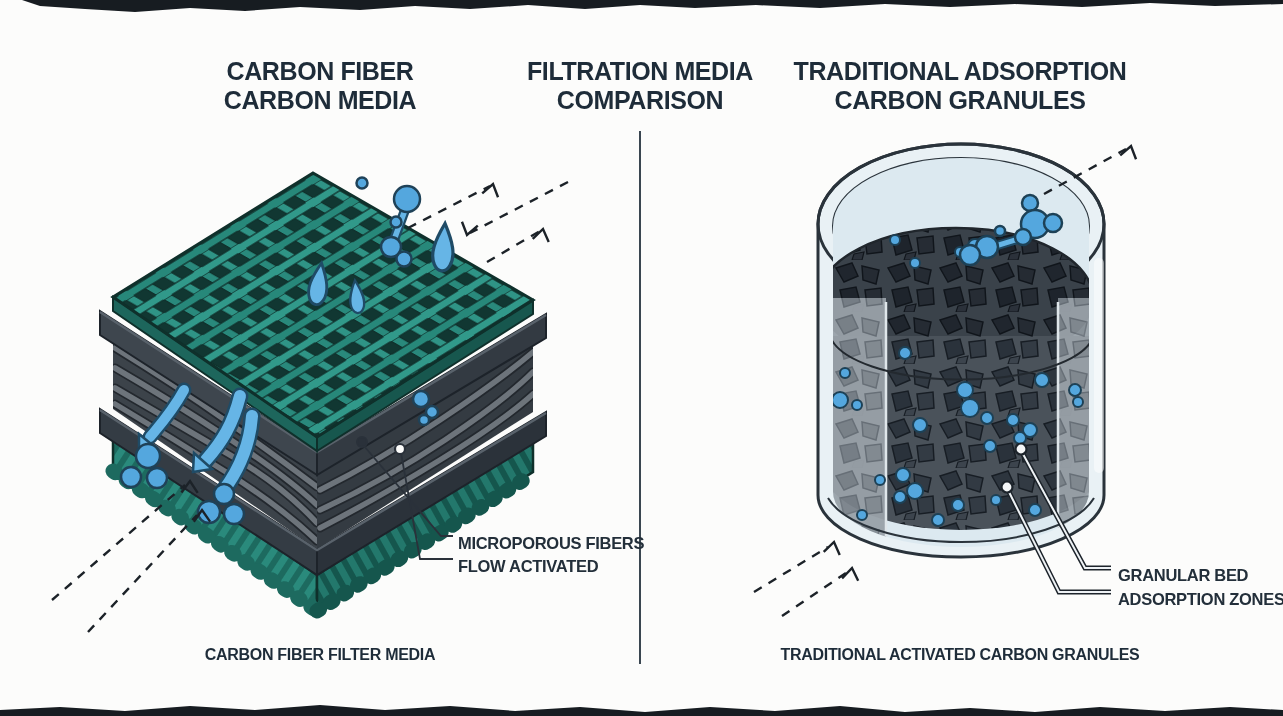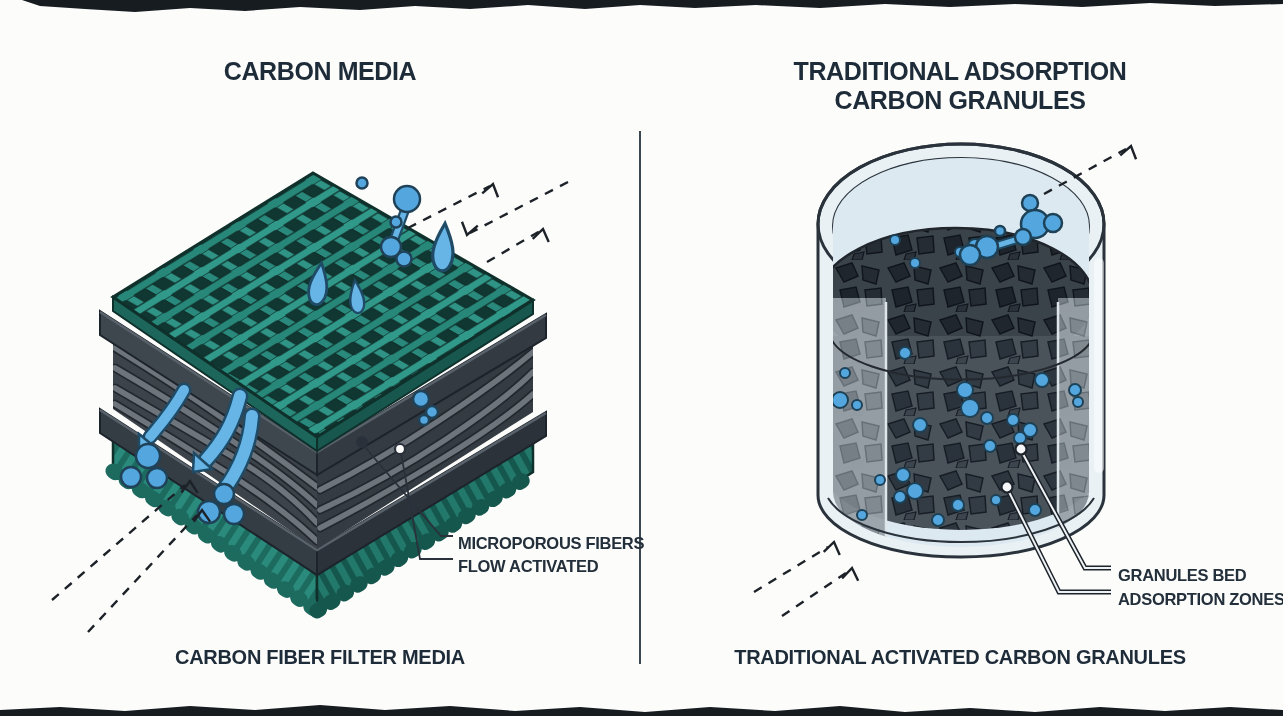--- a/index.html
+++ b/index.html
@@ -7,21 +7,21 @@
     position:relative;width:1283px;height:716px;overflow:hidden;
     background:#fcfcfb;color:#20303c;
     font-family:"Liberation Sans","DejaVu Sans",sans-serif;
   }
   svg.art{position:absolute;left:0;top:0;}
   .ttl{
     position:absolute;font-weight:bold;font-size:25px;line-height:29px;
     text-align:center;letter-spacing:-0.4px;color:#1e2c39;white-space:nowrap;
   }
   .cap{
-    position:absolute;font-weight:bold;font-size:20px;text-align:center;
+    position:absolute;font-weight:bold;font-size:16px;text-align:center;
     letter-spacing:-0.3px;color:#1e2c39;white-space:nowrap;
   }
   .ann{
     position:absolute;font-weight:bold;font-size:16.5px;letter-spacing:-0.3px;
     color:#232f3a;white-space:nowrap;margin-top:8px;
   }
   .divider{
     position:absolute;left:639px;top:131px;width:2px;height:533px;background:#3a4650;
   }
 </style>
@@ -293,28 +293,33 @@
         </g>
         <circle cx="1021" cy="449" r="5.5" fill="#f4f6f7" stroke="#1d242b" stroke-width="2.2"></circle>
         <circle cx="1007" cy="487" r="5.5" fill="#f4f6f7" stroke="#1d242b" stroke-width="2.2"></circle>
       </g>
     </g>
   </svg>
 
   <div class="divider"></div>
 
   <div class="ttl" style="left:155px;top:57px;width:330px">
+    <div>CARBON FIBER</div>
     <div>CARBON MEDIA</div>
+  </div>
+  <div class="ttl" style="left:495px;top:57px;width:290px">
+    <div>FILTRATION MEDIA</div>
+    <div>COMPARISON</div>
   </div>
   <div class="ttl" style="left:770px;top:57px;width:380px">
     <div>TRADITIONAL ADSORPTION</div>
     <div>CARBON GRANULES</div>
   </div>
 
   <div class="ann" style="left:458px;top:526px">MICROPOROUS FIBERS</div>
   <div class="ann" style="left:458px;top:549px">FLOW ACTIVATED</div>
-  <div class="ann" style="left:1118px;top:558px">GRANULES BED</div>
+  <div class="ann" style="left:1118px;top:558px">GRANULAR BED</div>
   <div class="ann" style="left:1118px;top:582px">ADSORPTION ZONES</div>
 
   <div class="cap" style="left:120px;top:646px;width:400px">CARBON FIBER FILTER MEDIA</div>
   <div class="cap" style="left:730px;top:646px;width:460px">TRADITIONAL ACTIVATED CARBON GRANULES</div>
 
 </div>
 
 </body></html>

